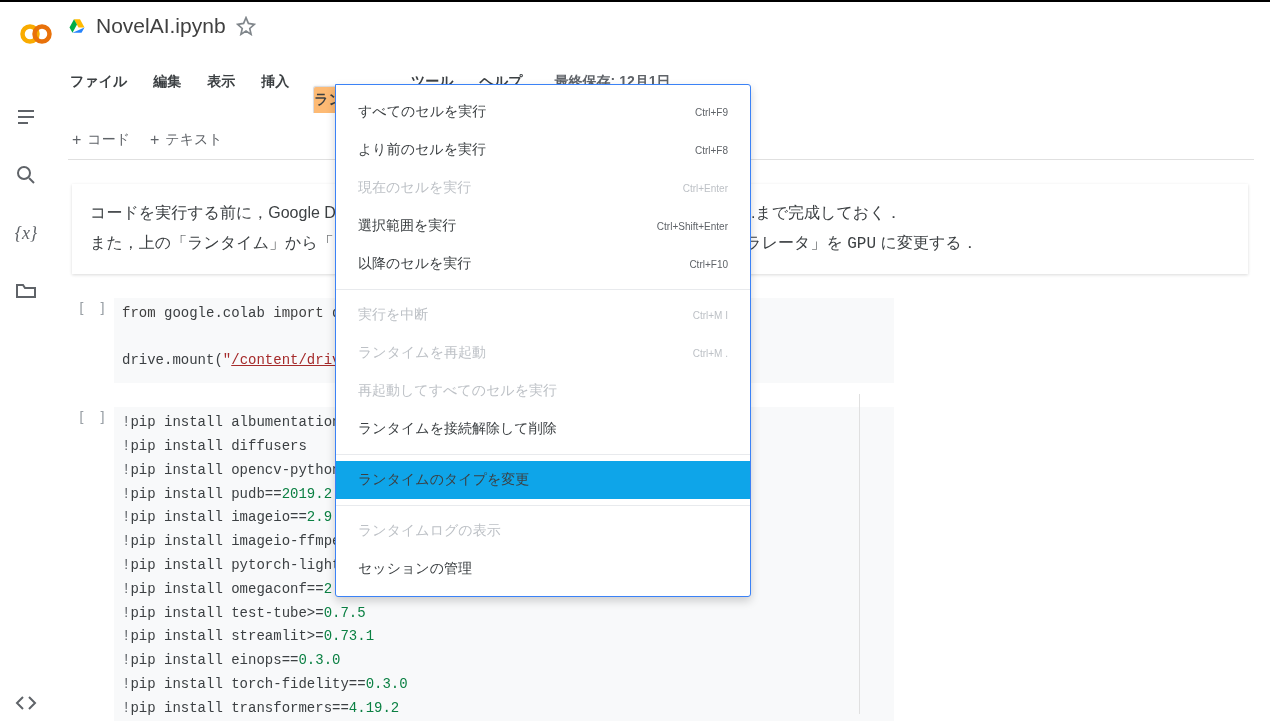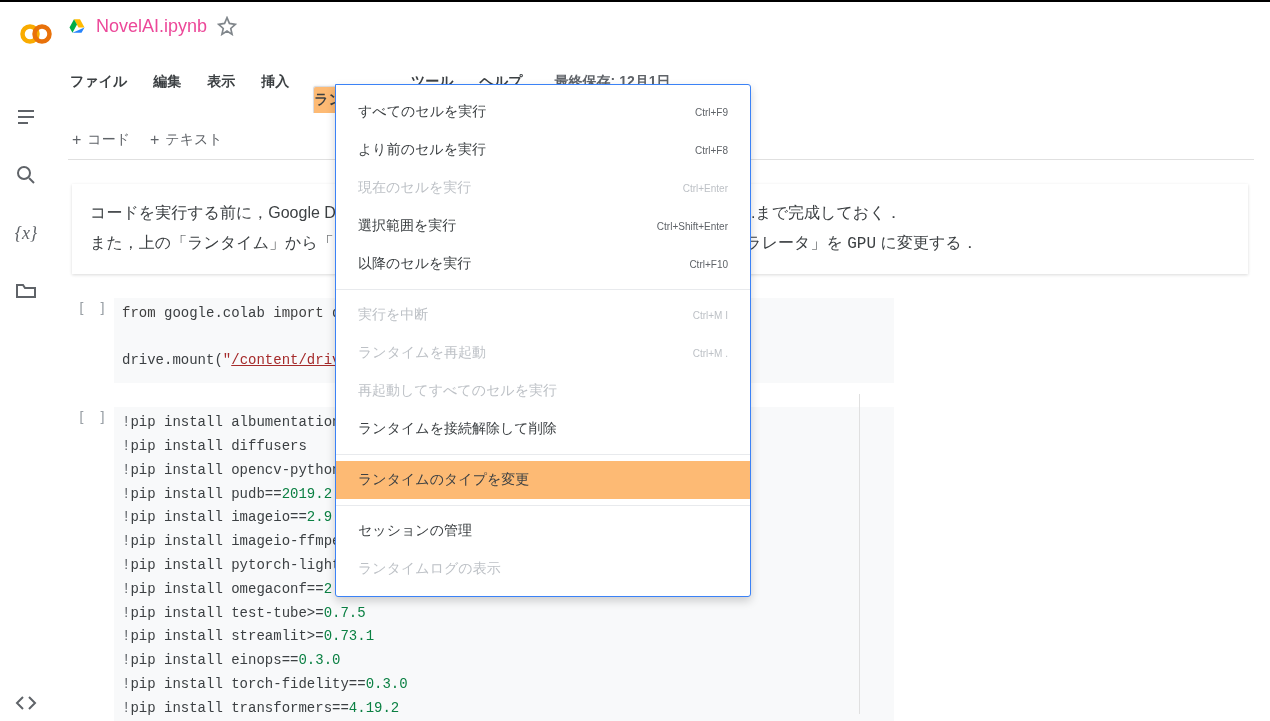--- a/index.html
+++ b/index.html
@@ -4,21 +4,21 @@
 <style>
 * { margin: 0; padding: 0; box-sizing: border-box; }
 body { font-family: Arial, "Helvetica Neue", sans-serif; font-size: 14px; color: #3c4043; background: #fff; width: 1270px; height: 721px; overflow: hidden; }
 .top-border { height: 2px; background: #000; }
 .header { display: flex; align-items: flex-start; padding: 8px 16px 0 16px; }
 .logo { width: 40px; height: 40px; margin-right: 12px; display: flex; align-items: center; justify-content: center; margin-top: 4px; }
 .logo svg { width: 36px; height: 36px; }
 .header-main { flex: 1; }
 .title-row { display: flex; align-items: center; gap: 10px; height: 32px; }
 .drive-icon { width: 18px; height: 18px; }
-.notebook-title { font-size: 18px; color: #ec4899; }
+.notebook-title { font-size: 21px; color: #404040; }
 .star-icon { width: 20px; height: 20px; color: #80868b; }
 .menubar { display: flex; align-items: center; gap: 22px; padding: 8px 0 10px 0; font-size: 14px; font-weight: bold; }
 .menu-item { cursor: pointer; padding: 4px 2px; }
 .menu-item.open { background: #fdba74; border: 1px solid #dadce0; border-bottom: none; border-radius: 3px 3px 0 0; padding: 4px 0; box-shadow: 0 -1px 2px rgba(0,0,0,0.05); margin-top: 36px; }
 .last-saved { text-decoration: underline; color: #5f6368; margin-left: 8px; }
 .toolbar { display: flex; align-items: center; gap: 20px; padding: 8px 0 10px 4px; border-bottom: 1px solid #e0e0e0; }
 .tool-btn { display: flex; align-items: center; gap: 6px; color: #5f6368; font-size: 14px; cursor: pointer; }
 .plus { font-size: 16px; font-weight: 300; }
 .sidebar { position: absolute; left: 0; top: 95px; width: 52px; display: flex; flex-direction: column; align-items: center; gap: 34px; padding-top: 10px; }
 .sidebar-icon { width: 24px; height: 24px; color: #5f6368; cursor: pointer; display: flex; align-items: center; justify-content: center; }
@@ -31,21 +31,21 @@
 .gutter-brackets { letter-spacing: 2px; }
 .code-body { flex: 1; background: #f8f9fa; padding: 4px 8px 10px 8px; font-family: "Courier New", monospace; font-size: 14px; line-height: 1.7; white-space: pre; max-width: 780px; }
 .kw-import { color: #404040; }
 .path-underline { text-decoration: underline; color: #a52a2a; }
 .str { color: #a52a2a; }
 .bang { color: #5f6368; }
 .pkg-teal { color: #0b8043; }
 .dropdown { position: absolute; left: 335px; top: 84px; width: 416px; background: #fff; border: 1px solid #3b82f6; border-radius: 0 3px 3px 3px; box-shadow: 0 4px 10px rgba(0,0,0,0.18); z-index: 100; padding: 8px 0; }
 .dd-item { display: flex; justify-content: space-between; align-items: center; padding: 10px 22px; font-size: 14px; cursor: pointer; }
 .dd-item.disabled { color: #bdc1c6; cursor: default; }
-.dd-item.hover { background: #fdba74; }
+.dd-item.hover { background: #0ea5e9; }
 .dd-shortcut { color: #5f6368; font-size: 10px; }
 .dd-item.disabled .dd-shortcut { color: #bdc1c6; }
 .dd-sep { height: 1px; background: #e8eaed; margin: 6px 0; }
 .cell-divider { position: absolute; right: 410px; top: 394px; width: 1px; height: 320px; background: #e0e0e0; }
 </style>
 </head>
 <body>
 
 <div class="top-border"></div>
 
@@ -197,21 +197,21 @@
     <div class="dd-item">
       <span>ランタイムを接続解除して削除</span>
       <span class="dd-shortcut"></span>
     </div>
     <div class="dd-sep"></div>
     <div class="dd-item hover">
       <span>ランタイムのタイプを変更</span>
       <span class="dd-shortcut"></span>
     </div>
     <div class="dd-sep"></div>
+    <div class="dd-item disabled">
+      <span>ランタイムログの表示</span>
+      <span class="dd-shortcut"></span>
+    </div>
     <div class="dd-item">
       <span>セッションの管理</span>
       <span class="dd-shortcut"></span>
     </div>
-    <div class="dd-item disabled">
-      <span>ランタイムログの表示</span>
-      <span class="dd-shortcut"></span>
-    </div>
   </div>
 
 </body></html>

